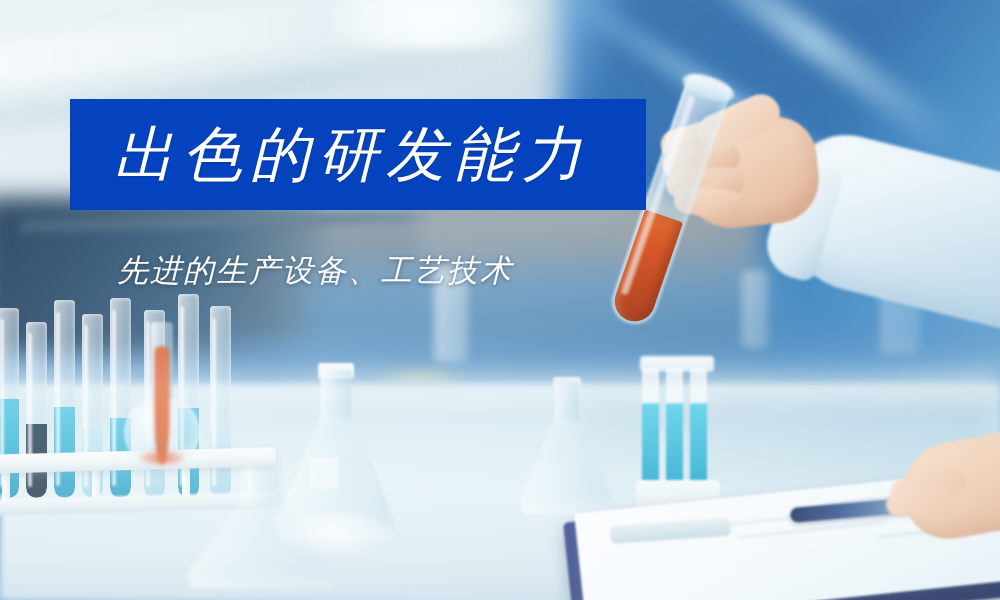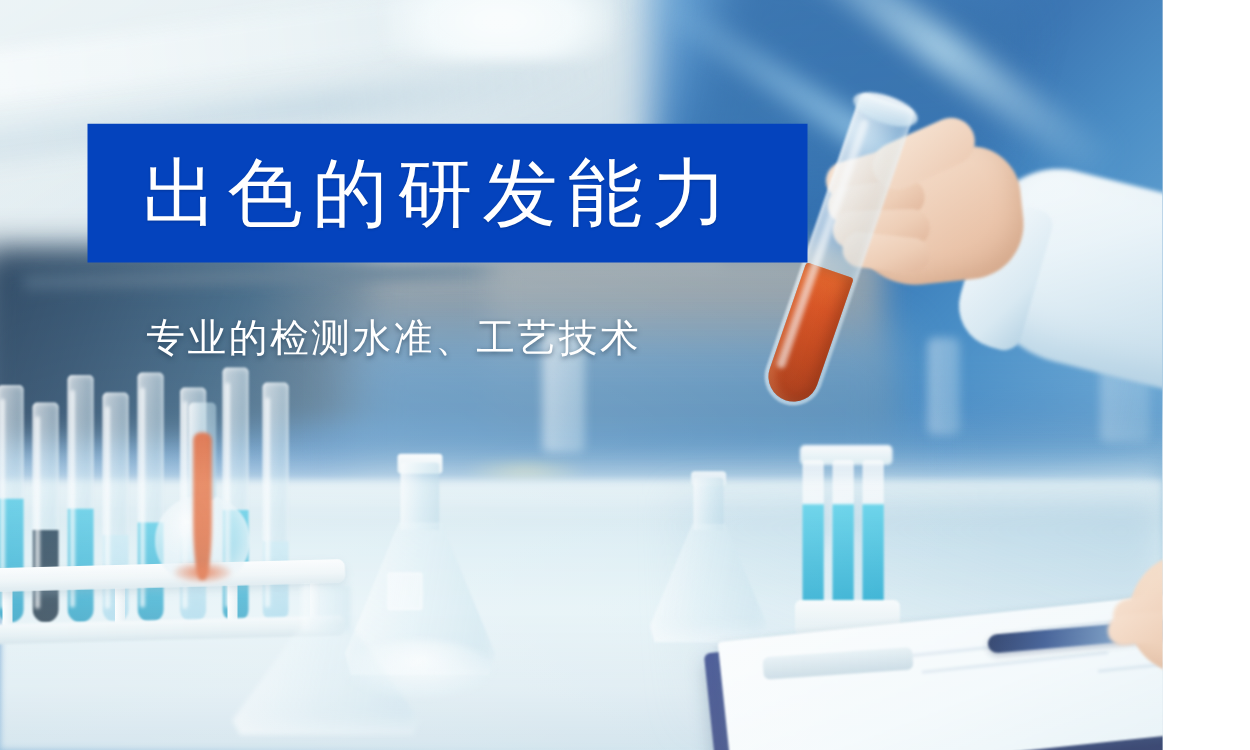--- a/index.html
+++ b/index.html
@@ -7,24 +7,25 @@
     margin: 0;
     padding: 0;
     background: #ffffff;
   }
   body {
     font-family: "Liberation Sans", "DejaVu Sans", sans-serif;
   }
 
   .banner-stage {
     position: relative;
-    width: 930px;
+    width: 1000px;
     height: 600px;
     overflow: hidden;
     background: #cfe0ea;
+    font-style: italic;
   }
 
   
   .photo {
     position: absolute;
     inset: 0;
     overflow: hidden;
   }
 
   
@@ -831,16 +832,16 @@
     </div>
 
     <div class="grade"></div>
   </div>
 
   <div class="headline-banner">
     <div class="headline-text">出色的研发能力</div>
   </div>
 
   <div class="subtitle-block">
-    <div class="subtitle-line">专业的检测水准、工艺技术</div>
+    <div class="subtitle-line">先进的生产设备、工艺技术</div>
   </div>
 
 </div>
 
 </body></html>

